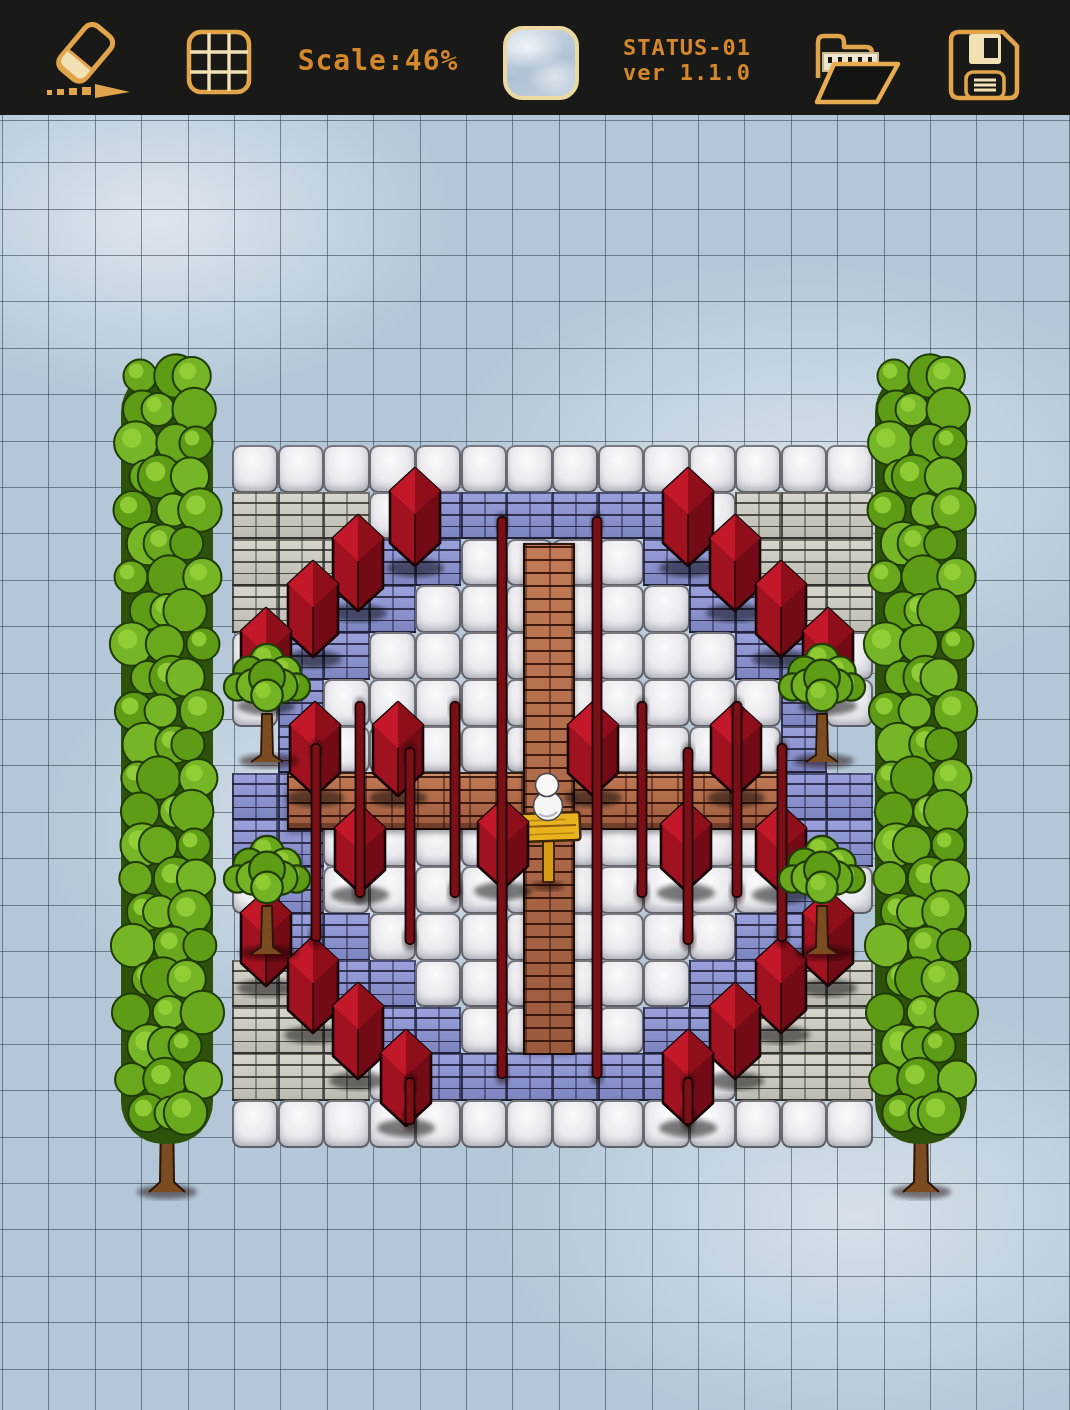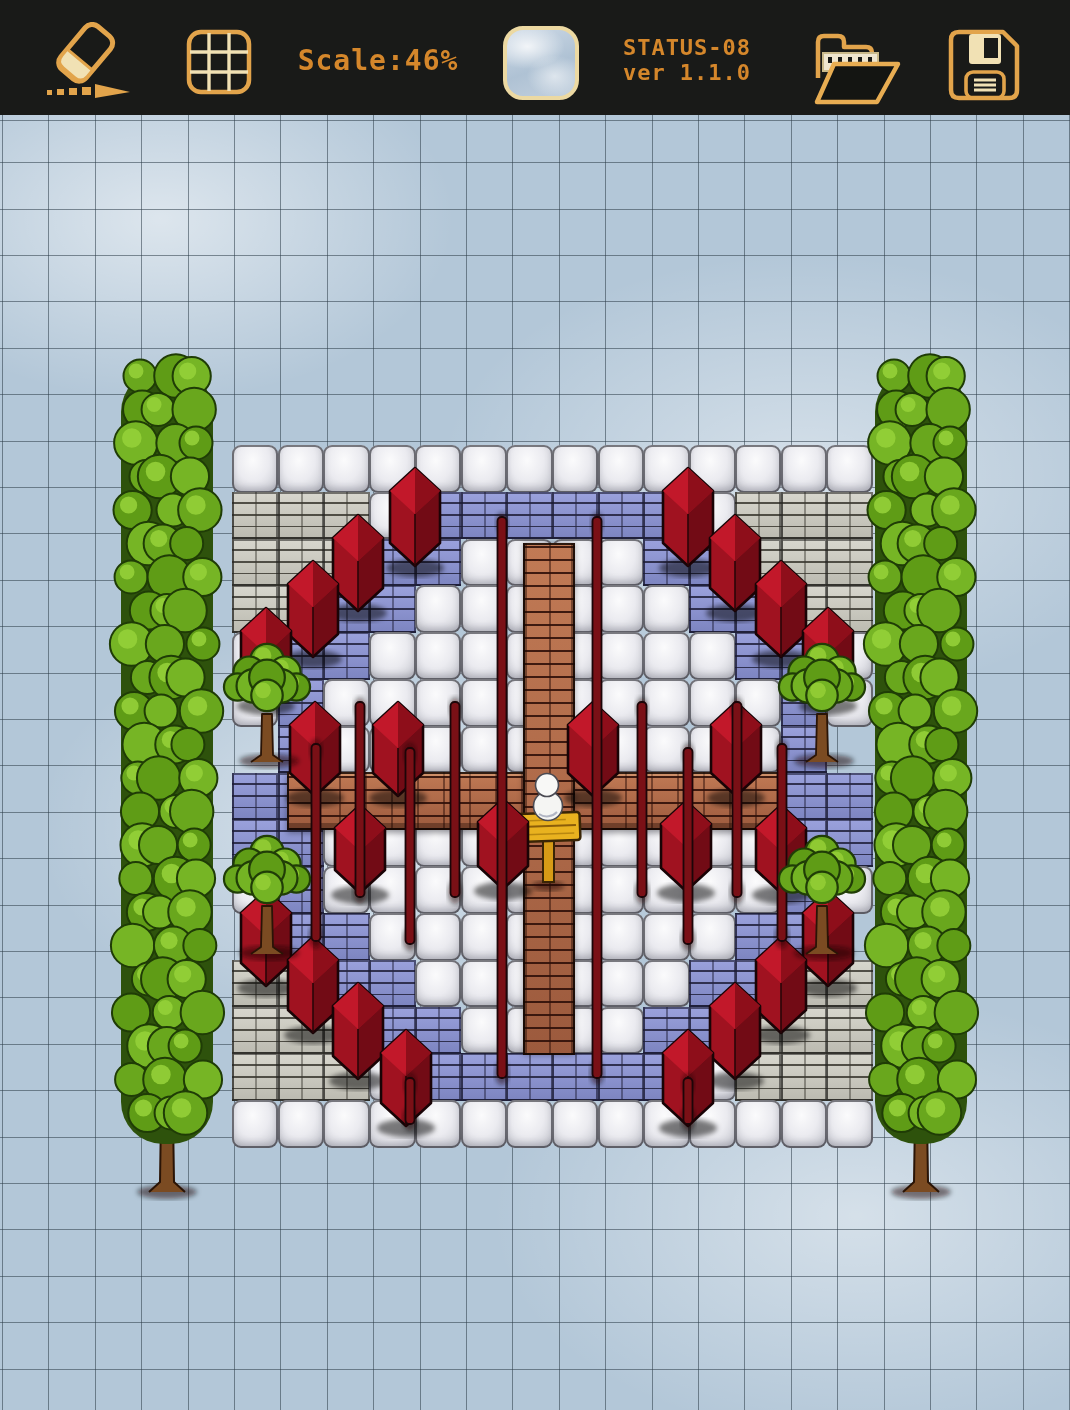--- a/index.html
+++ b/index.html
@@ -85,21 +85,21 @@
       <line x1="43" y1="4" x2="43" y2="62" stroke="#f1e1b4" stroke-width="3.4"></line>
       <line x1="4" y1="23" x2="62" y2="23" stroke="#f1e1b4" stroke-width="3.4"></line>
       <line x1="4" y1="43" x2="62" y2="43" stroke="#f1e1b4" stroke-width="3.4"></line>
     </svg>
   </div>
 
   <div id="scale-label" class="tb-text">Scale:46%</div>
 
   <div id="tile-preview" class="tbtn"></div>
 
-  <div id="status1" class="tb-text">STATUS-08</div>
+  <div id="status1" class="tb-text">STATUS-01</div>
   <div id="status2" class="tb-text">ver 1.1.0</div>
 
   <div class="tbtn" style="left:810px;top:26px;width:92px;height:80px">
     <svg width="92" height="80" viewBox="0 0 92 80">
       <path d="M8,52 L8,16 Q8,10 14,10 L28,10 Q34,10 34,16 L34,21 L56,21 Q62,21 62,27 L62,36" fill="#191a18" stroke="#e2a44b" stroke-width="4.5" stroke-linejoin="round"></path>
       <rect x="13" y="27" width="55" height="18" fill="#efe6cf" stroke="#c9b98a" stroke-width="2"></rect>
       <rect x="18" y="31" width="4" height="6" fill="#191a18"></rect>
       <rect x="28" y="31" width="4" height="6" fill="#191a18"></rect>
       <rect x="38" y="31" width="4" height="6" fill="#191a18"></rect>
       <rect x="48" y="31" width="4" height="6" fill="#191a18"></rect>

